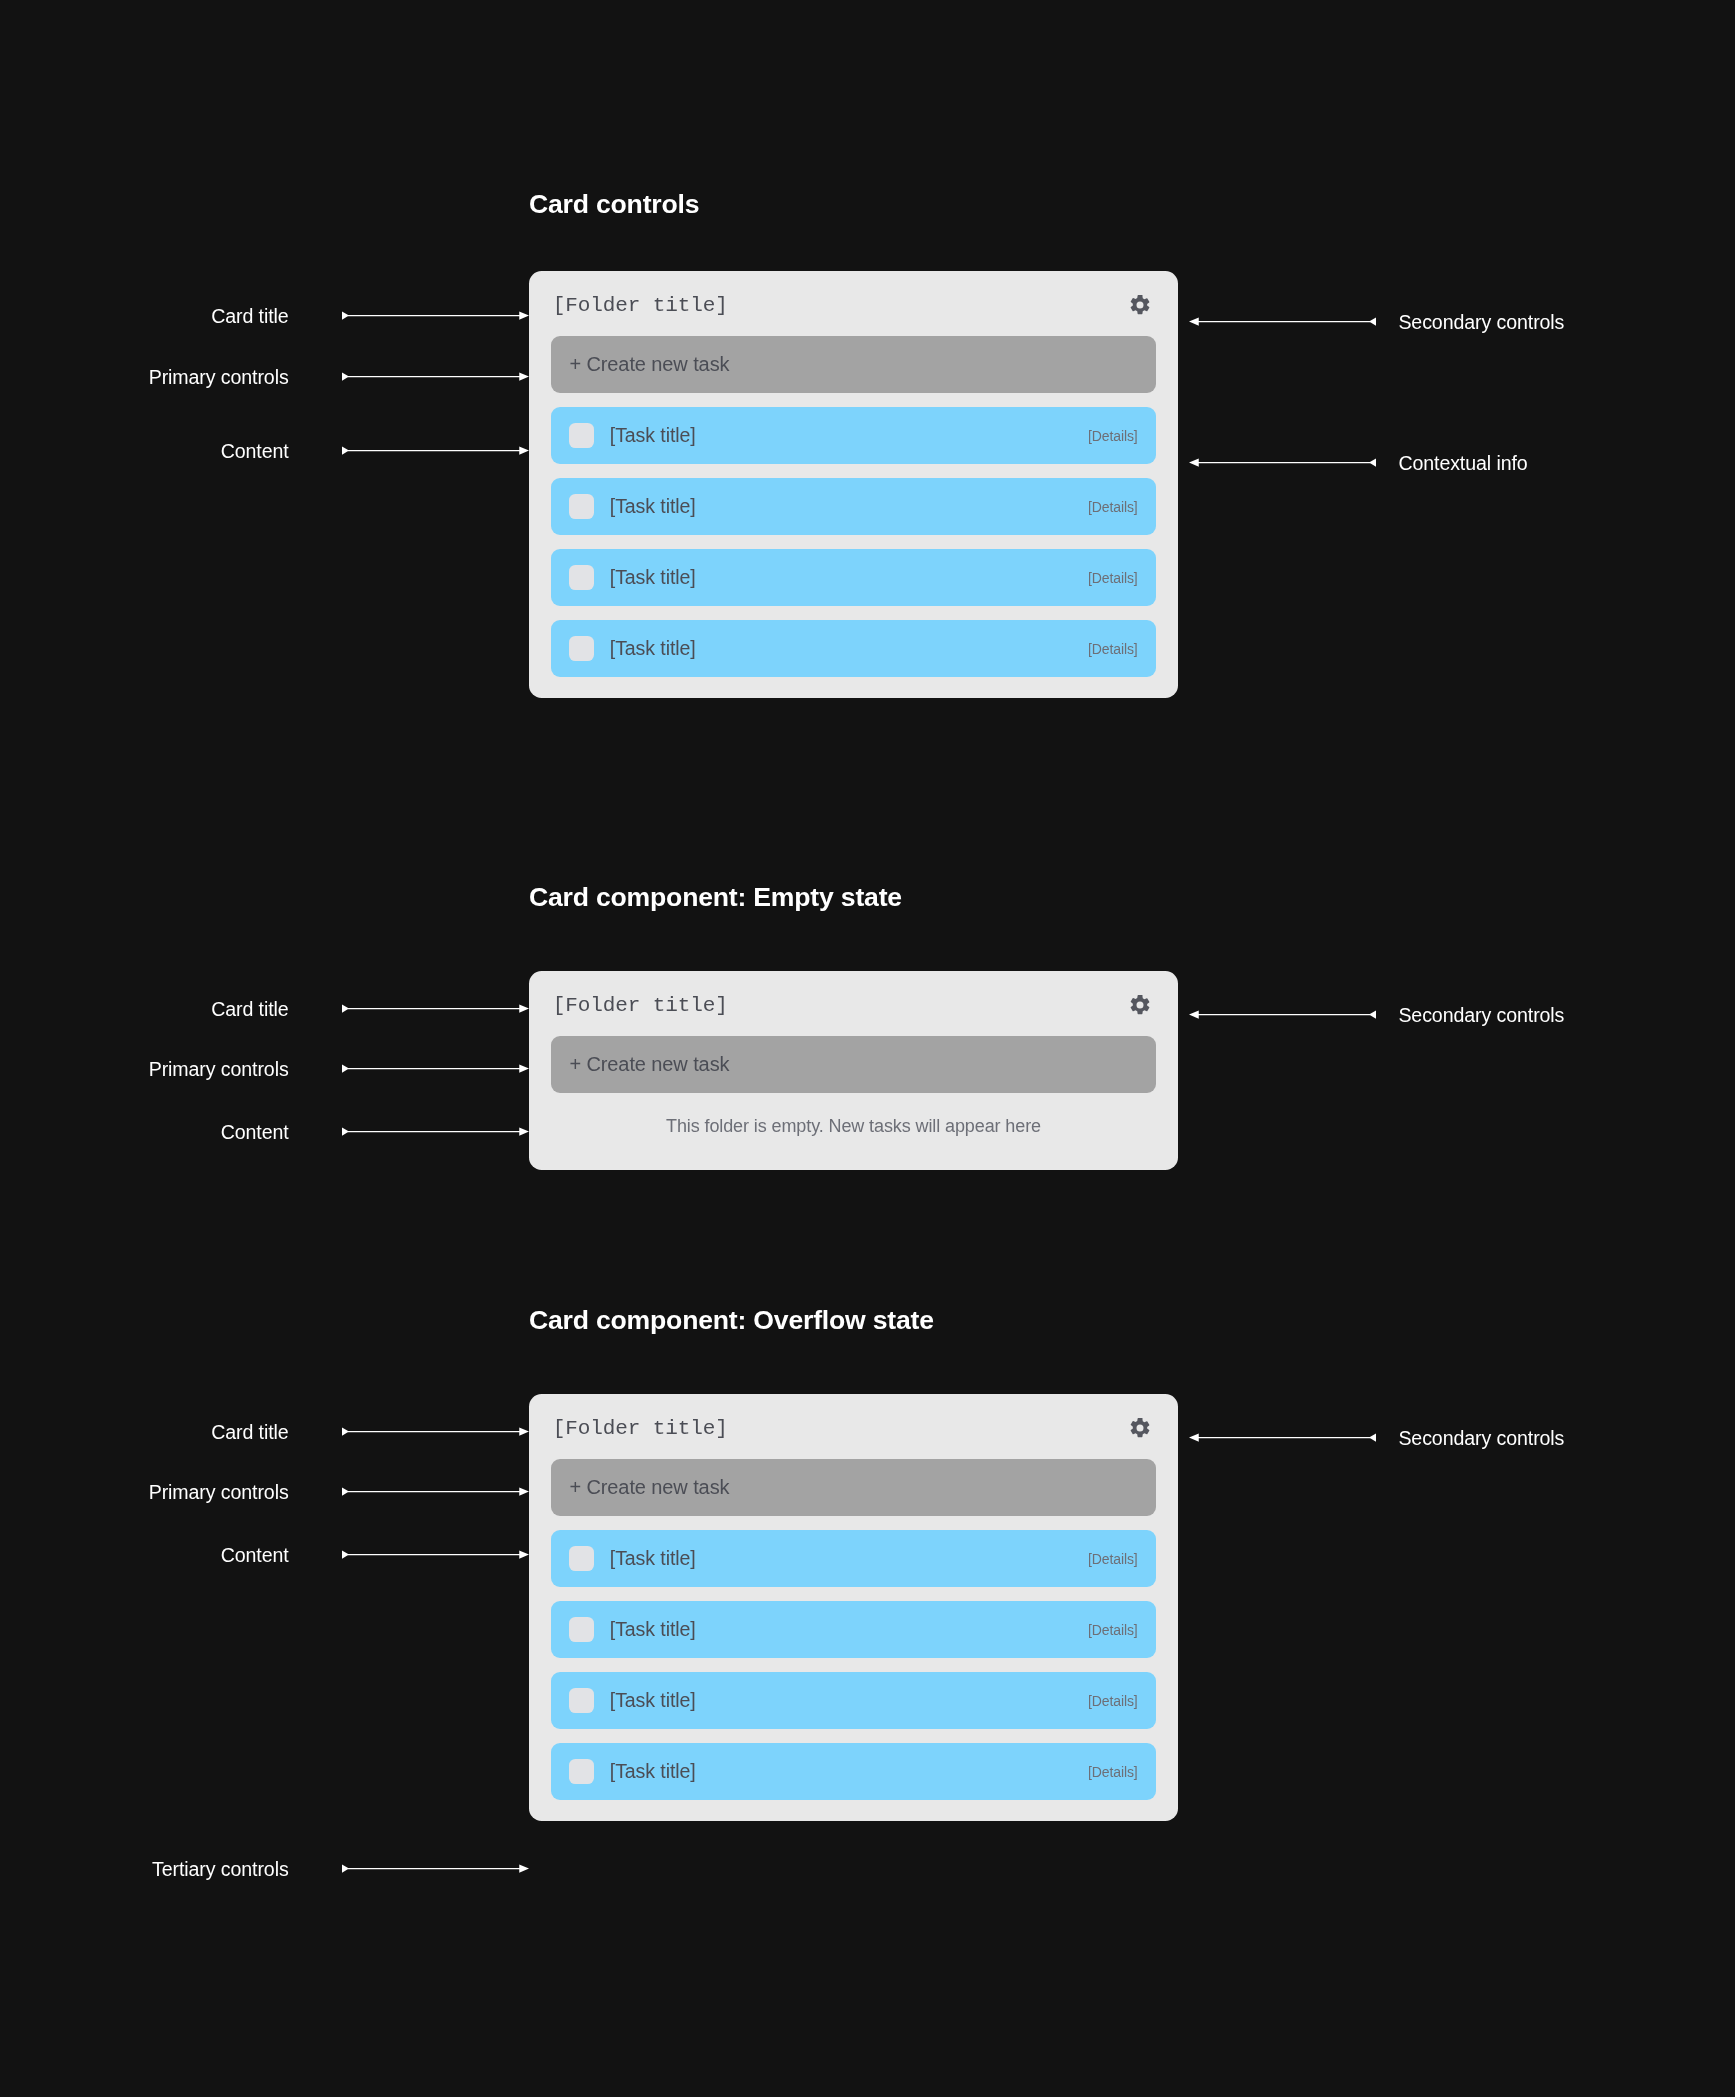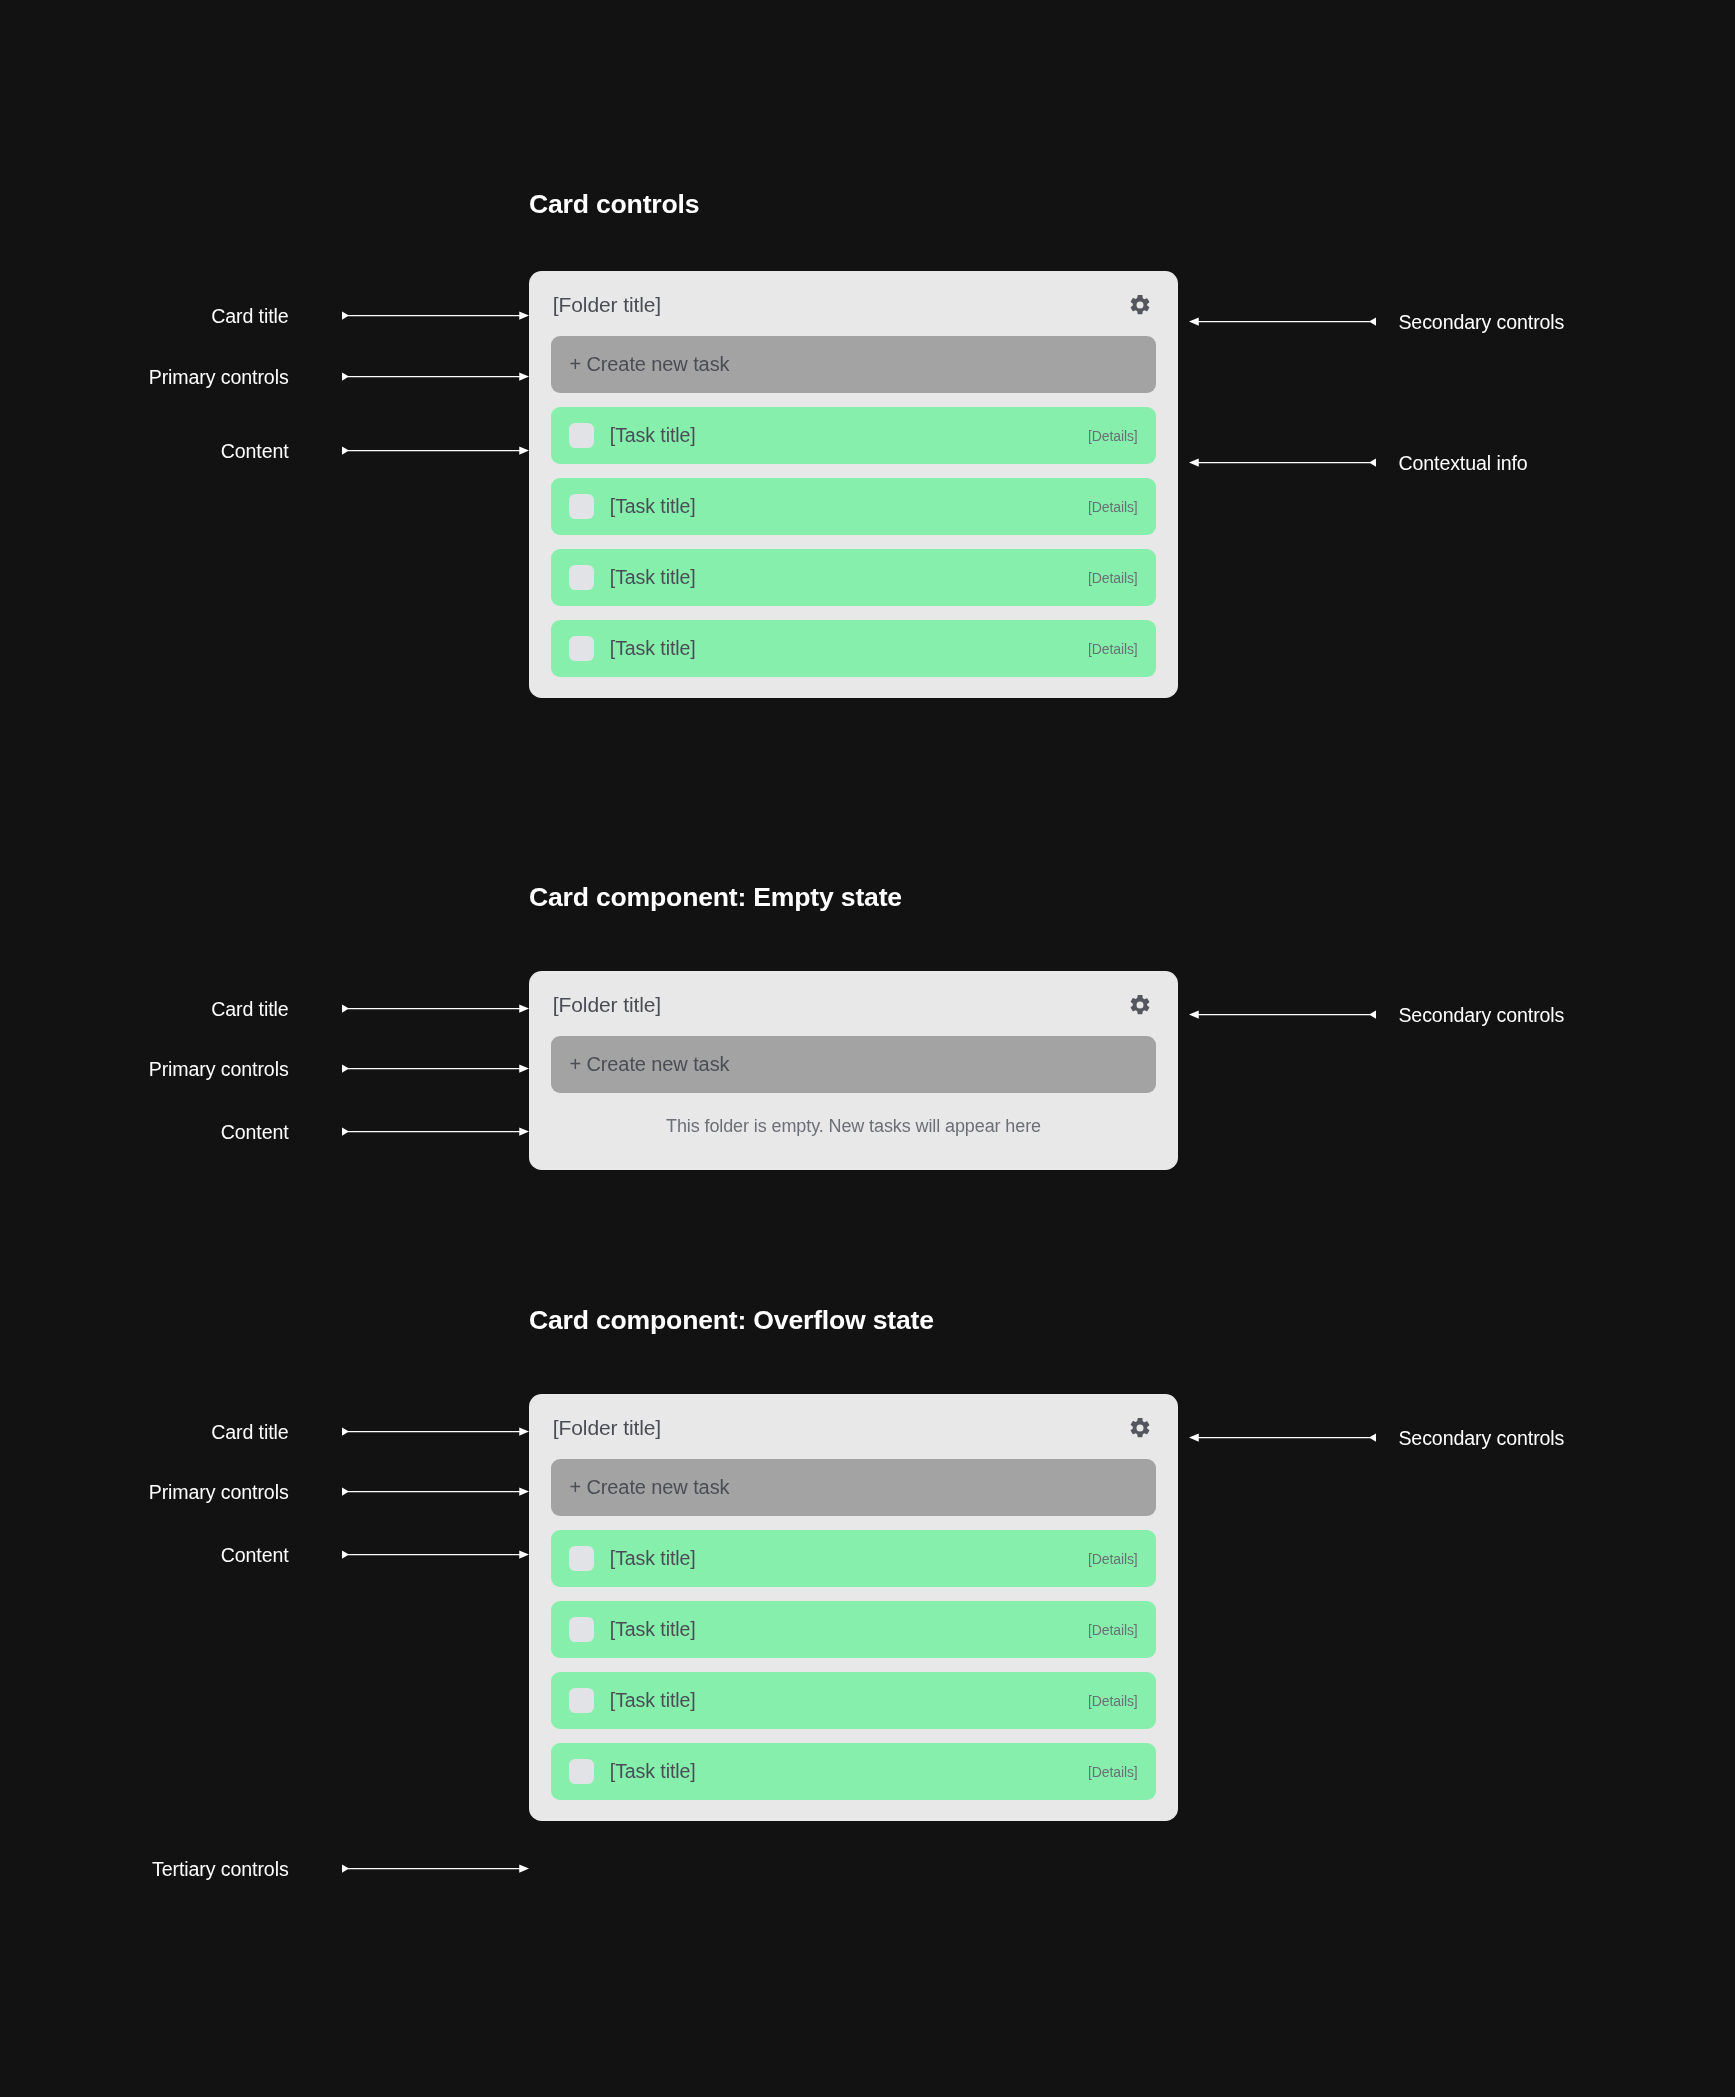--- a/index.html
+++ b/index.html
@@ -51,20 +51,21 @@
     height: 32px;
     padding: 0 1.4px;
   }
 
   .card-title {
     color: #4b4d55;
     font-size: 21px;
     font-weight: 400;
     letter-spacing: -0.1px;
     white-space: nowrap;
+    font-family: Liberation Mono, monospace;
   }
 
   .gear-btn {
     width: 29px;
     height: 29px;
     display: flex;
     align-items: center;
     justify-content: center;
     cursor: pointer;
   }
@@ -86,21 +87,21 @@
     color: #4b4d55;
     font-size: 20px;
     font-weight: 500;
     letter-spacing: -0.1px;
     white-space: nowrap;
   }
 
   
   .task-list { margin-top: 14px; }
   .task-row {
-    background: #86efac;
+    background: #7dd3fc;
     border-radius: 9px;
     height: 57px;
     display: flex;
     align-items: center;
     padding: 0 18px;
     box-sizing: border-box;
     margin-bottom: 14px;
     cursor: pointer;
   }
   .task-row:last-child { margin-bottom: 0; }

